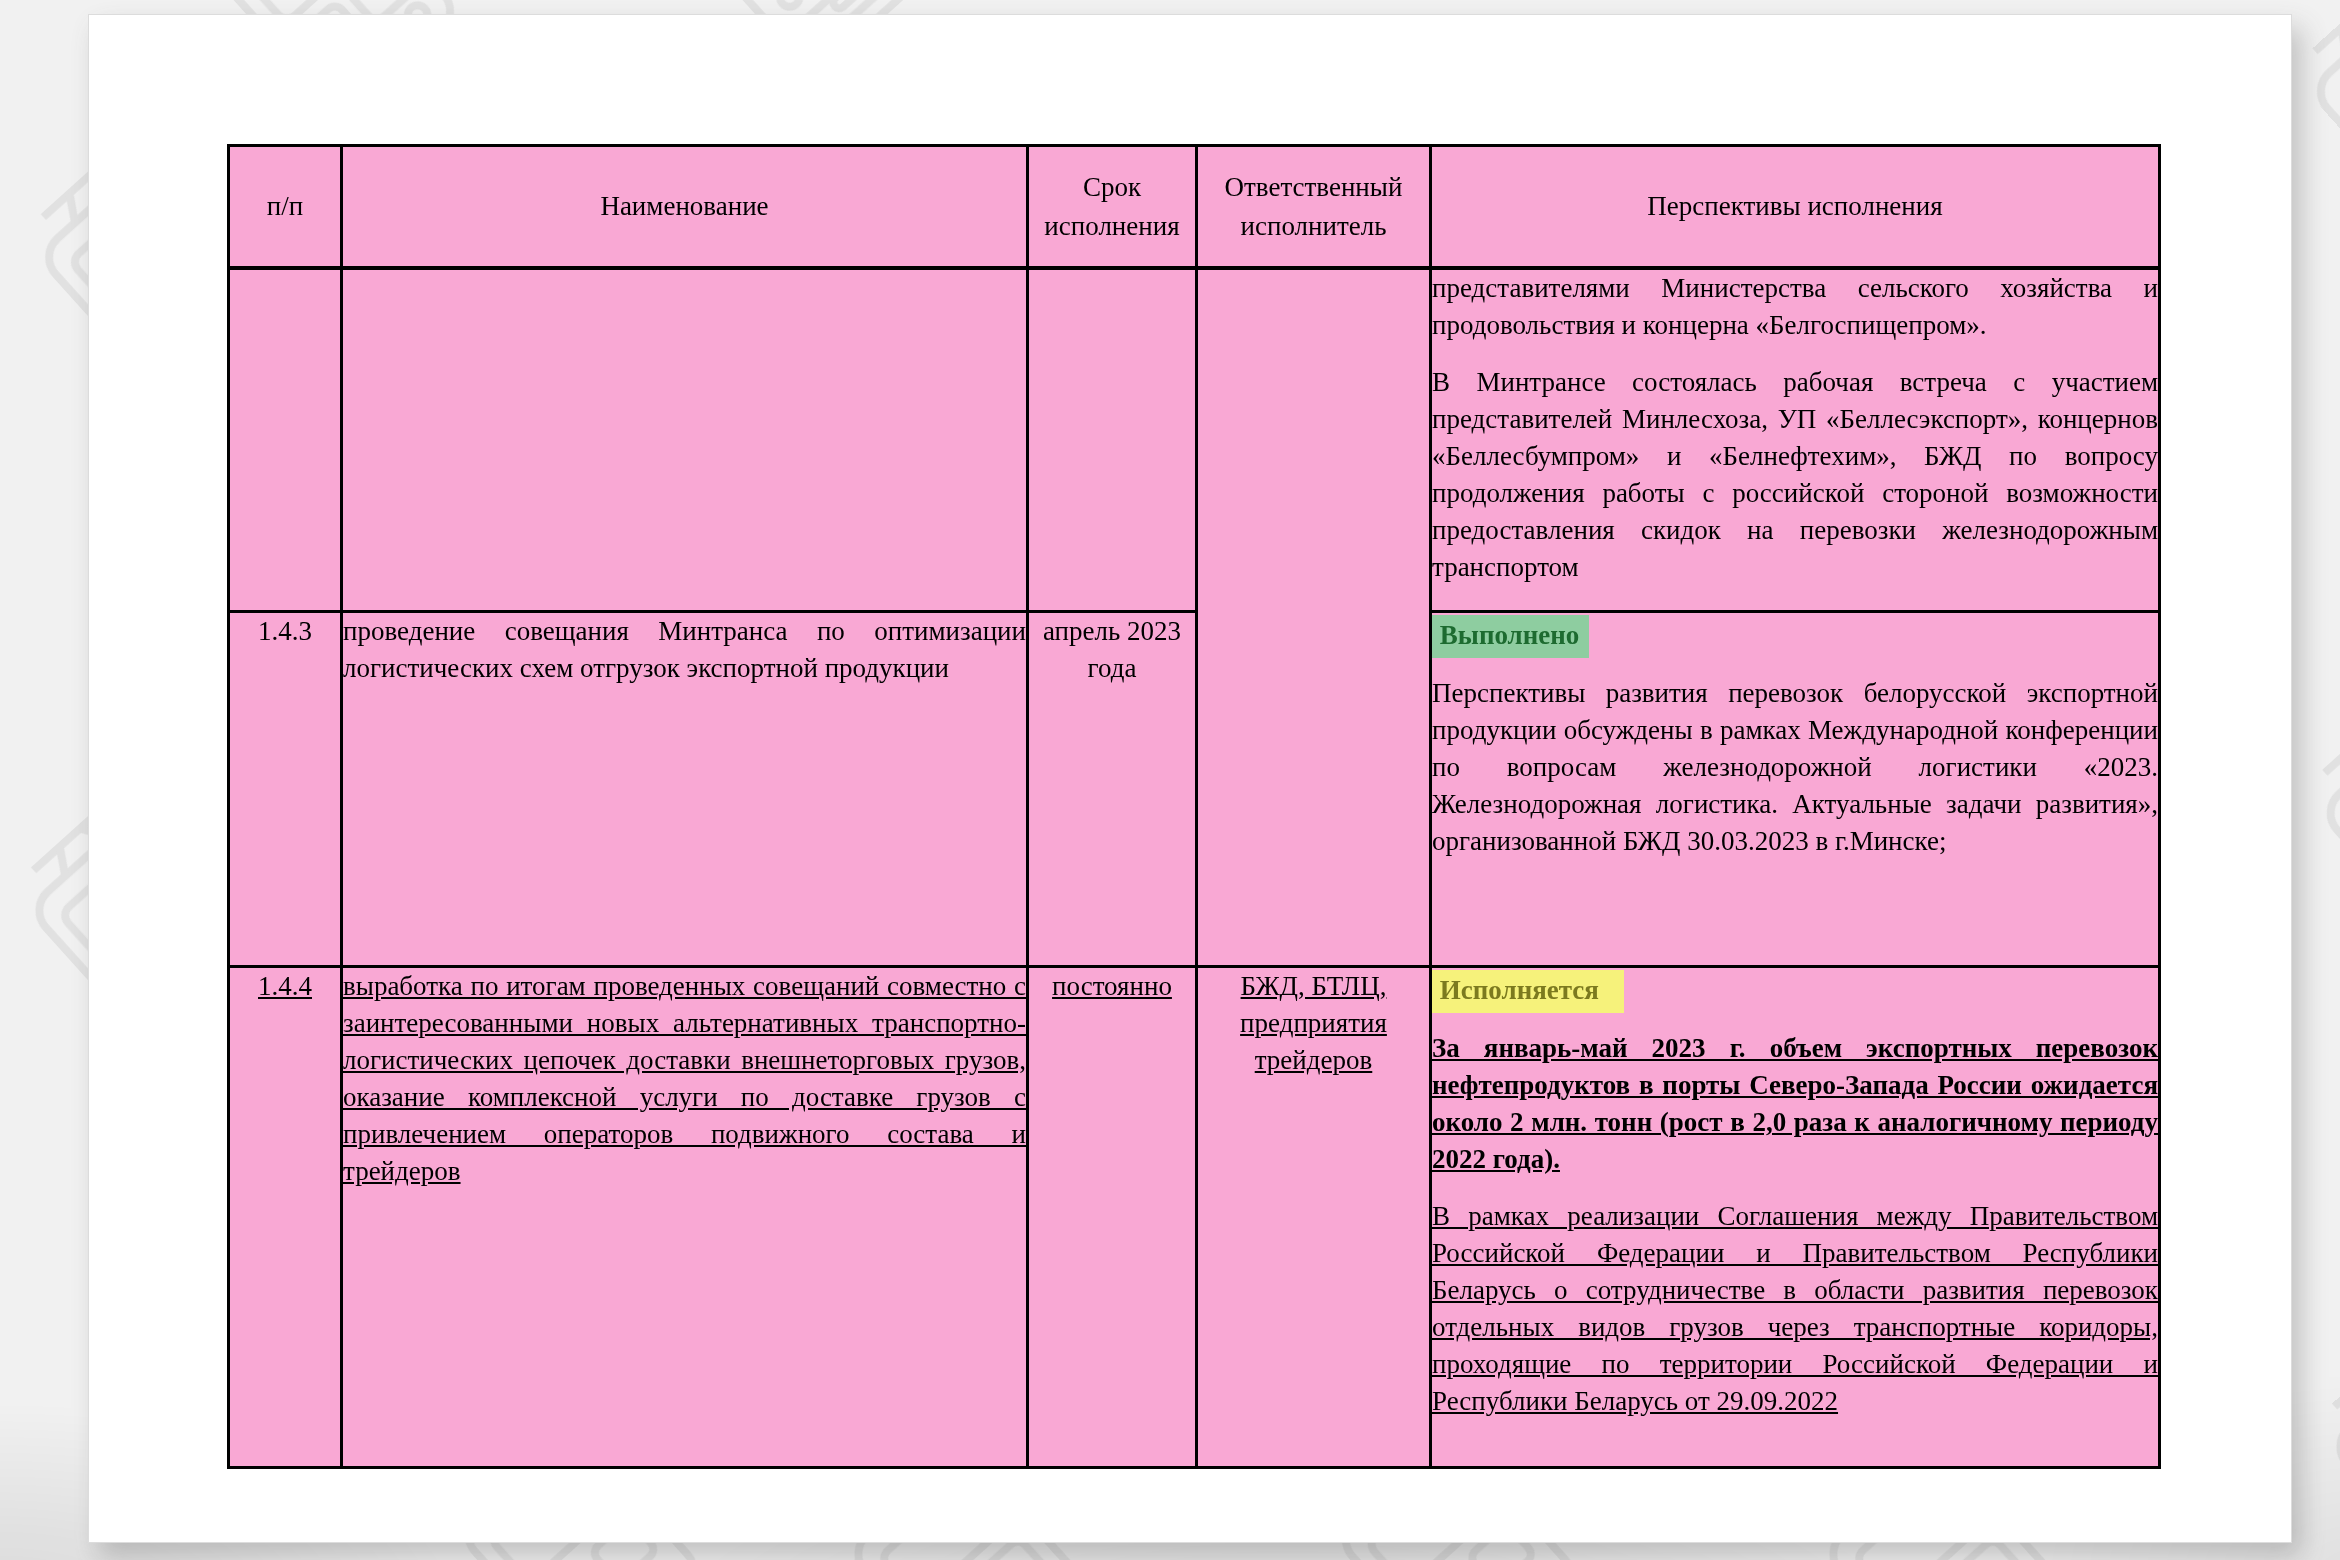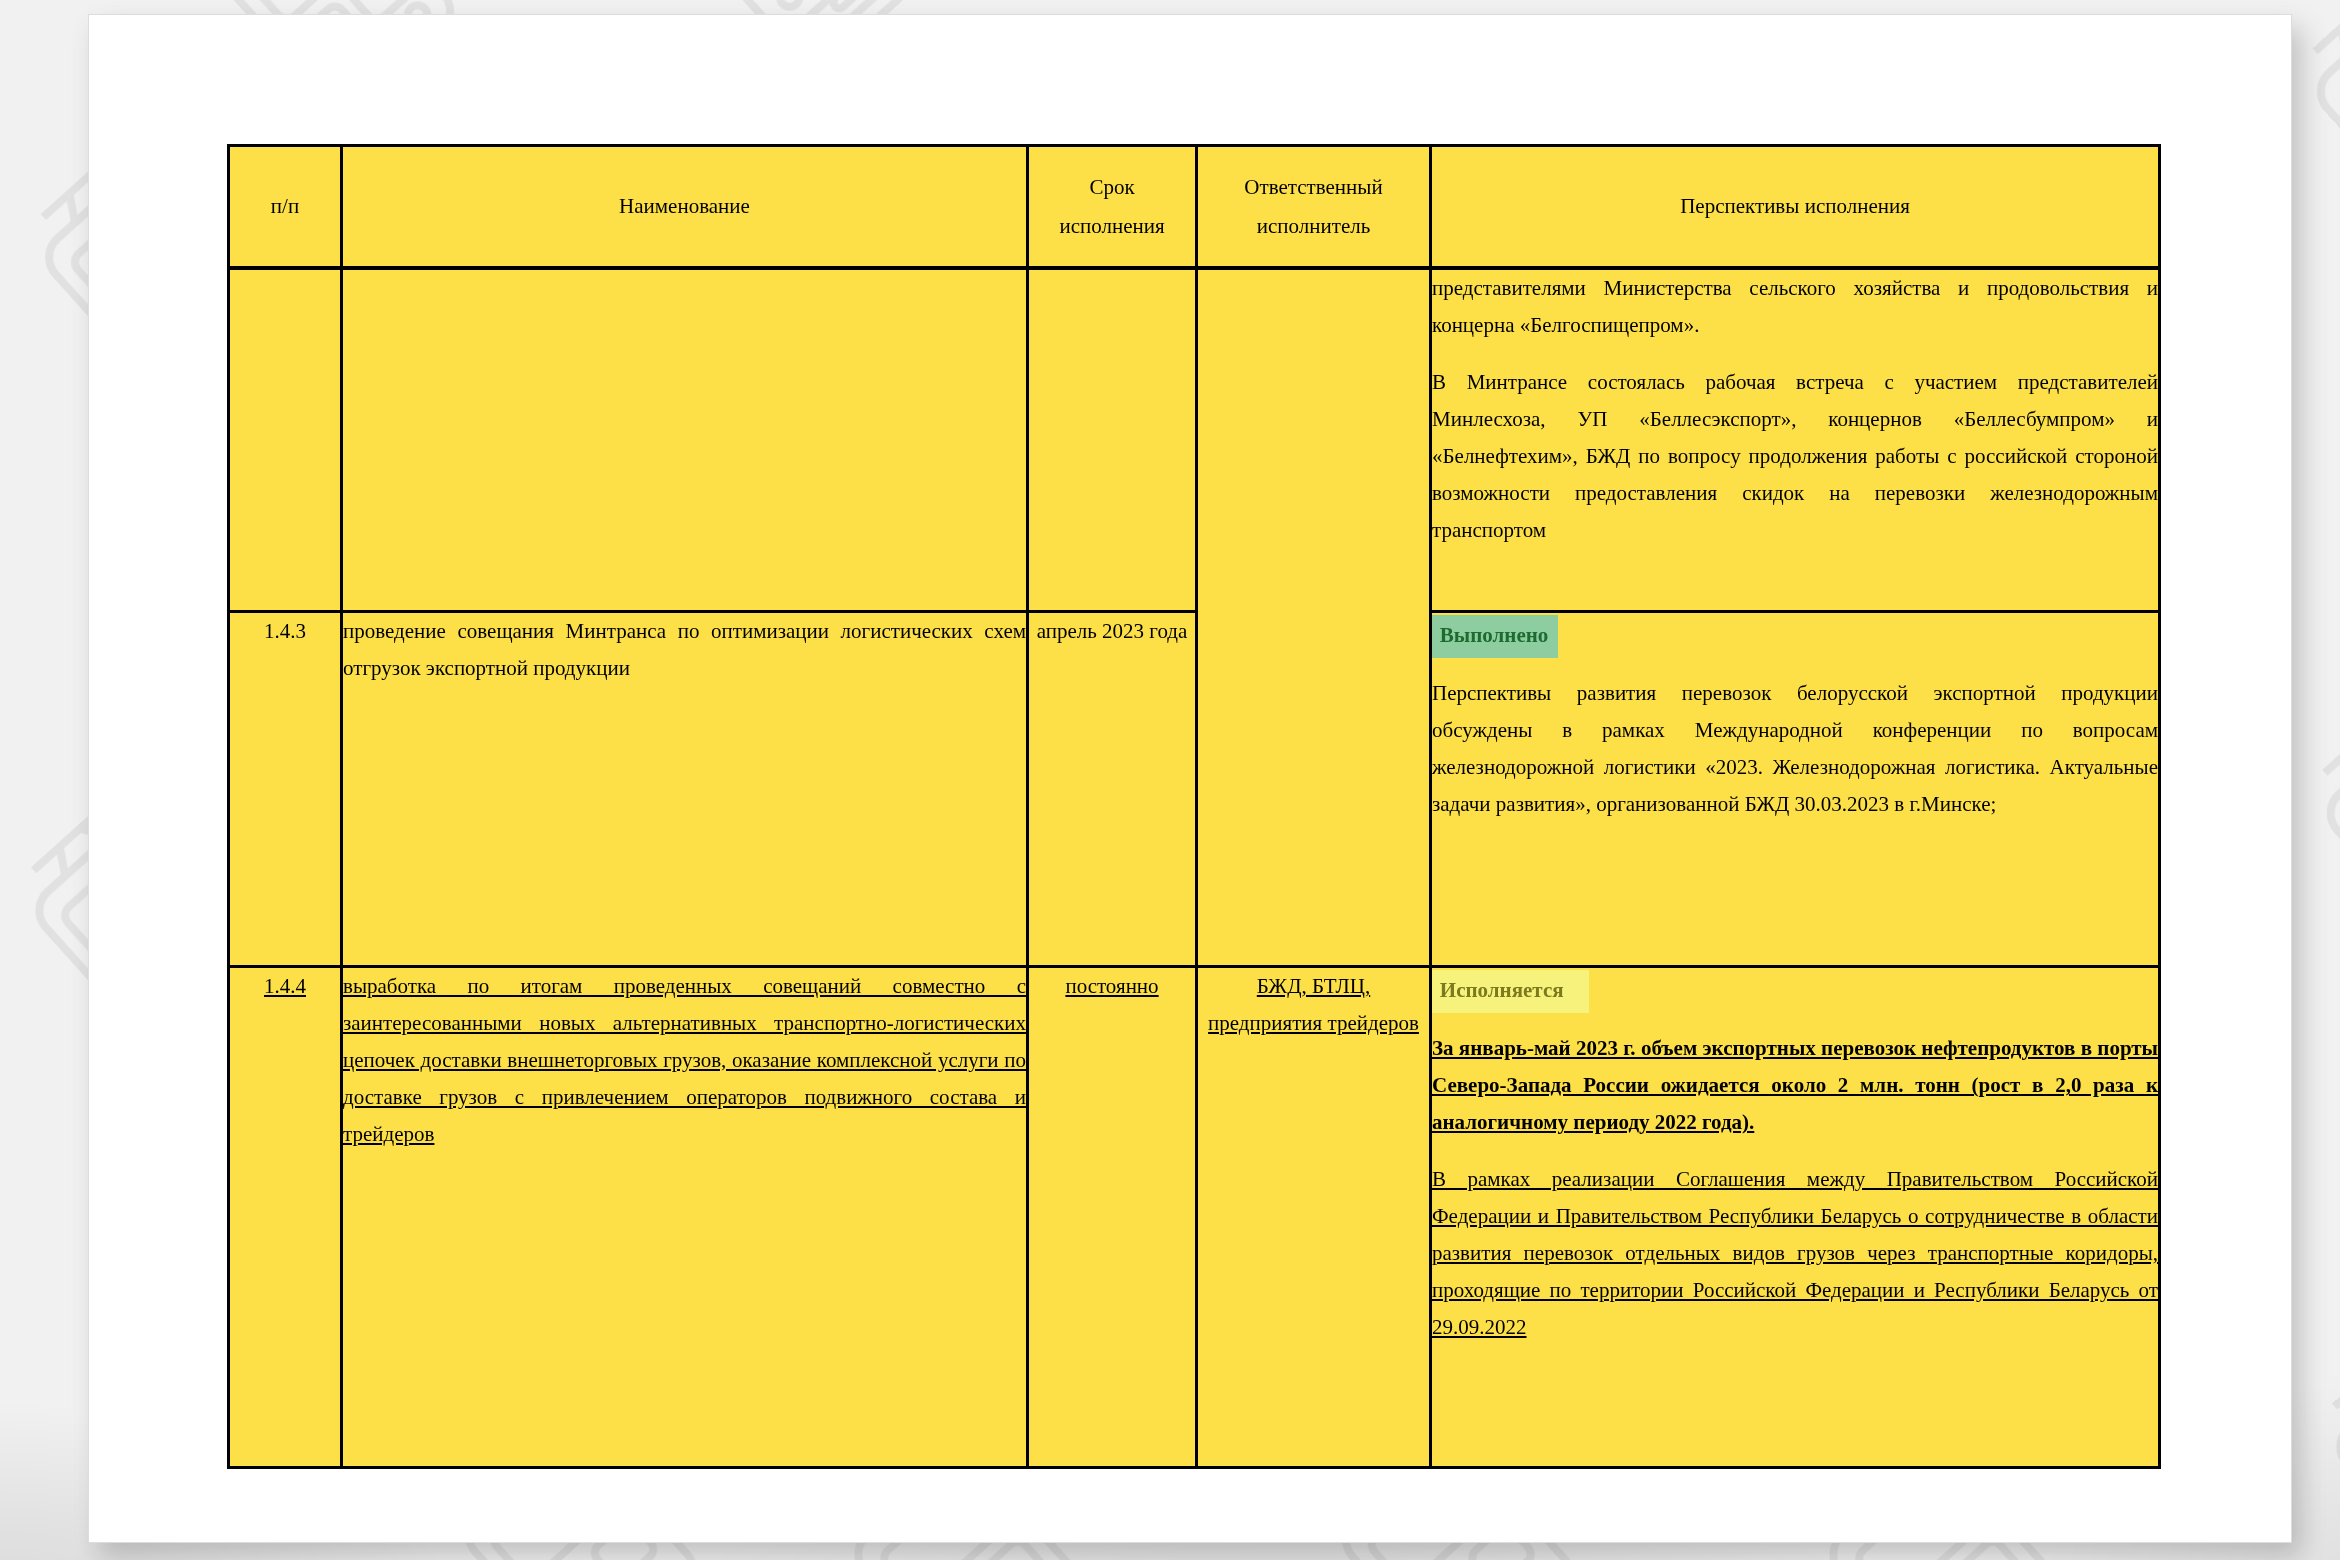--- a/index.html
+++ b/index.html
@@ -16,22 +16,22 @@
       radial-gradient(ellipse 878px 254px at 55% 104%, rgba(0,0,0,0.08), transparent 75%),
       radial-gradient(ellipse 488px 293px at 101% 101%, rgba(0,0,0,0.07), transparent 70%);
   }
   .page{
     position:absolute;left:88px;top:13.7px;width:2202px;height:1527px;z-index:2;
     background:#ffffff;border:1px solid #dcdcdc;
     box-shadow:9.8px 13.7px 25px rgba(80,80,80,0.30);
   }
   table.doc-table{
     position:absolute;left:138px;top:129px;width:1931px;
-    border-collapse:collapse;table-layout:fixed;background:#fde047;
-    font-size:21px;line-height:37px;color:#000;
+    border-collapse:collapse;table-layout:fixed;background:#f9a8d4;
+    font-size:27px;line-height:37px;color:#000;
   }
   .doc-table td{border:3.9px solid #000;vertical-align:top;overflow:hidden;padding:0;}
   .doc-table thead td{
     border-bottom:4.9px solid #000;text-align:center;vertical-align:middle;
     height:112px;line-height:39px;padding:3.9px 5.9px;
   }
   .cell-num{text-align:center;padding-top:9.8px;}
   .cell-name{text-align:justify;padding:9.8px 13.7px 5.9px 13.7px;}
   .cell-term{text-align:center;padding:9.8px 7.8px 0 7.8px;}
   .cell-resp{text-align:center;padding:9.8px 7.8px 0 7.8px;}

